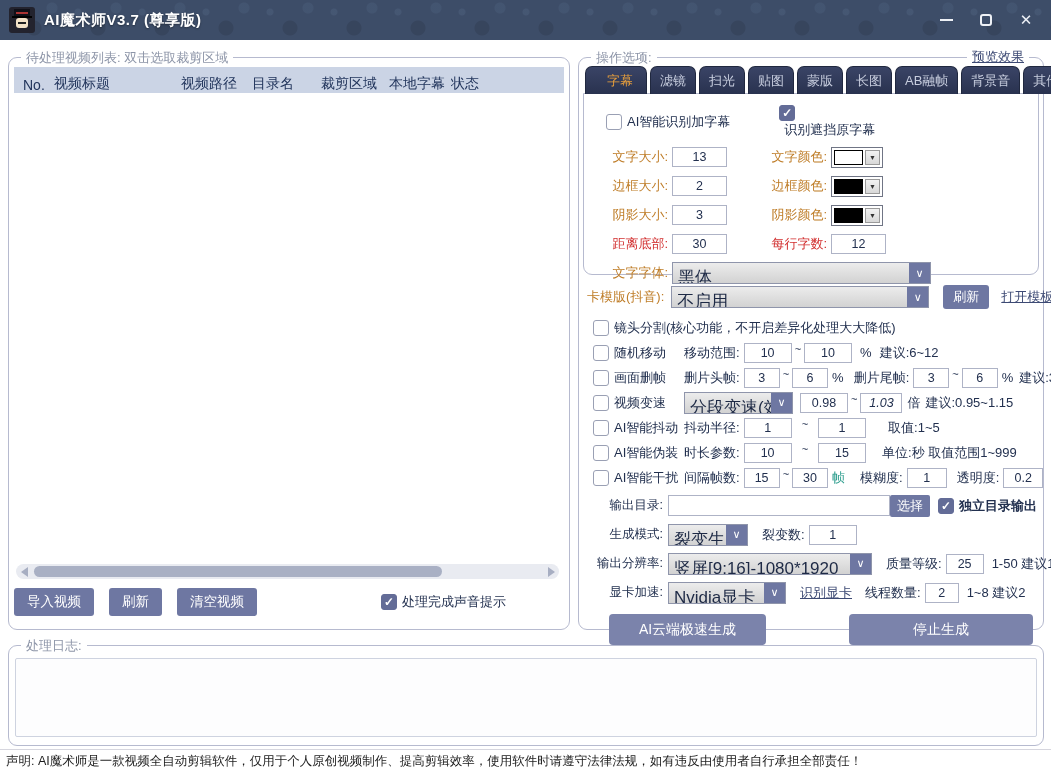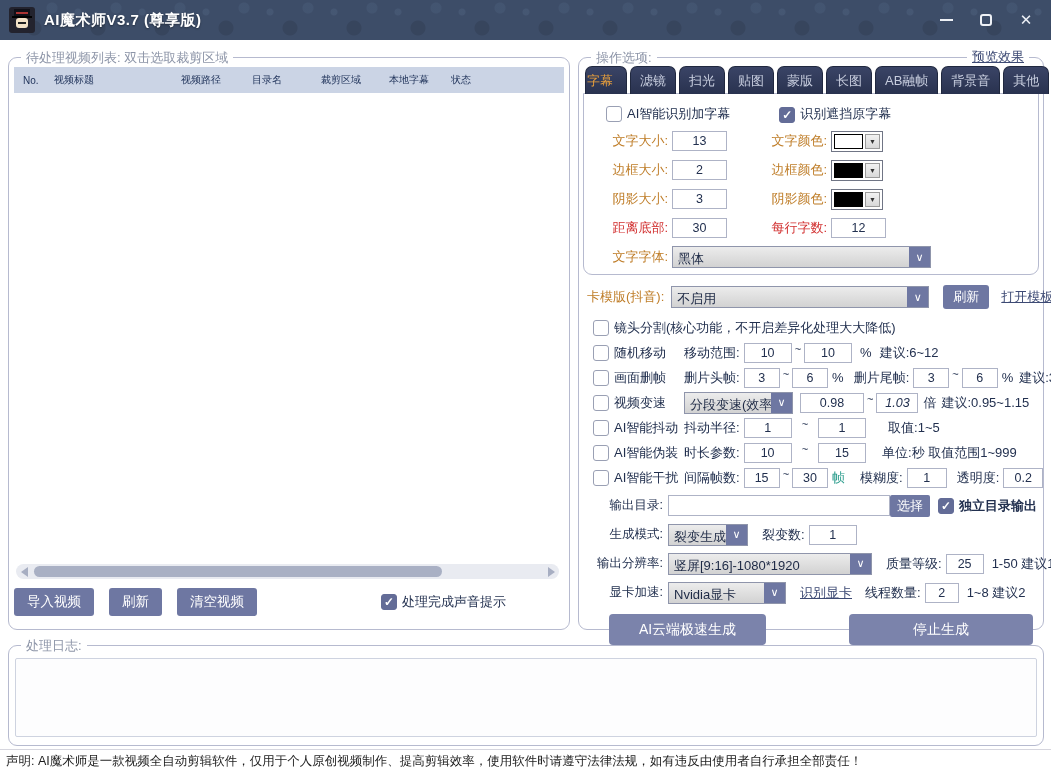--- a/index.html
+++ b/index.html
@@ -41,22 +41,22 @@
     position: absolute; top: -9px; left: 12px; background: #fff; padding: 0 5px;
     color: #8d95a8; font-size: 13px; white-space: nowrap;
   }
   .gb-left  { left: 8px;  top: 57px;  width: 562px; height: 573px; }
   .gb-right { left: 578px; top: 57px; width: 466px; height: 573px; }
   .gb-log   { left: 8px;  top: 645px; width: 1036px; height: 101px; }
 
   
   .vtable-head {
     position: absolute; left: 5px; top: 9px; right: 5px; height: 26px;
-    background: #cbd4e5; display: flex; align-items: center;
-    color: #22355c; font-size: 10px;
+    background: #cbd4e5; display: flex; align-items: flex-end;
+    color: #22355c; font-size: 14px;
   }
   .vth { white-space: nowrap; overflow: hidden; }
   .vth:nth-child(1) { width: 40px;  padding-left: 9px; }
   .vth:nth-child(2) { width: 127px; }
   .vth:nth-child(3) { width: 71px; }
   .vth:nth-child(4) { width: 69px; }
   .vth:nth-child(5) { width: 68px; }
   .vth:nth-child(6) { width: 62px; }
   .vth:nth-child(7) { flex: 1; }
   .vtable-body { position: absolute; left: 5px; top: 35px; right: 5px; height: 466px; background: #fff; }
@@ -104,21 +104,21 @@
     height: 21px; border: 1px solid #aeb3c6; background: #fff;
     font-size: 12.5px; color: #22304f; padding: 0 4px;
     font-family: "Liberation Sans", sans-serif;
   }
   .tilde { color: #22304f; font-size: 11px; margin: 0 3px; position: relative; top: -4px; }
   .dd {
     display: inline-flex; height: 22px; border: 1px solid #8f95ab;
     background: linear-gradient(#ececec, #d2d2d2); align-items: stretch; overflow: hidden;
     flex: 0 0 auto;
   }
-  .dd-text { padding: 3px 5px 0; font-size: 13px; color: #1d2945; white-space: nowrap; overflow: hidden; flex: 1; }
+  .dd-text { padding: 3px 5px 0; font-size: 17px; color: #1d2945; white-space: nowrap; overflow: hidden; flex: 1; }
   .dd-arrow {
     width: 21px; background: #6e77a2; color: #fff; display: flex;
     align-items: center; justify-content: center; font-size: 11px; flex: 0 0 auto;
   }
   .ccombo {
     display: inline-flex; width: 52px; height: 21px; border: 1px solid #707585;
     background: #fff; padding: 2px; align-items: stretch;
   }
   .ccombo-swatch { flex: 1; border: 1px solid #000; }
   .ccombo-arrow {
@@ -130,21 +130,21 @@
   .link { color: #3d4a74; text-decoration: underline; white-space: nowrap; cursor: default; }
   .preview-link { position: absolute; top: -10px; right: 14px; background: #fff; padding: 0 5px; font-size: 13px; }
 
   
   .tabstrip { display: flex; gap: 3px; margin: 8px 5px 0 6px; position: relative; z-index: 2; }
   .tab {
     background: linear-gradient(#3a4466, #29324f); color: #c7cdde;
     font-size: 13px; padding: 5px 9px 4px; border-radius: 7px 7px 0 0;
     border: 1px solid #20283f; border-bottom: none; white-space: nowrap; cursor: default;
   }
-  .tab.active { color: #e59d3c; padding-left: 1px; padding-right: 13px; }
+  .tab.active { color: #e59d3c; padding-left: 21px; padding-right: 13px; }
   .tabcontent {
     margin: -1px 4px 0 4px; border: 1px solid #b6bacf; border-radius: 0 0 9px 9px;
     height: 182px; padding-top: 9px; position: relative; z-index: 1;
   }
 
   
   .cbrow { display: flex; align-items: center; margin: 2px 0 6px 22px; }
   .srow { display: flex; align-items: center; margin: 5px 0 0 0; height: 24px; }
   .slabel { width: 84px; text-align: right; color: #bf7d28; white-space: nowrap; flex: 0 0 auto; }
   .slabel.red { color: #d23030; }
@@ -249,21 +249,21 @@
       <span class="tab">长图</span>
       <span class="tab">AB融帧</span>
       <span class="tab">背景音</span>
       <span class="tab">其他</span>
     </div>
 
     <div class="tabcontent">
       <div class="cbrow">
         <span class="cb"></span>
         <span class="cb-label">AI智能识别加字幕</span>
-        <span style="margin-left:49px; display:flex; align-items:flex-end;">
+        <span style="margin-left:49px; display:flex; align-items:flex-start;flex-direction:column;">
           <span class="cb checked"></span>
           <span class="cb-label">识别遮挡原字幕</span>
         </span>
       </div>
 
       <div class="srow">
         <span class="slabel">文字大小:</span>
         <input class="num sfield" style="width: 55px;" value="13">
         <span class="slabel2">文字颜色:</span>
         <span class="ccombo sfield">
@@ -350,21 +350,21 @@
       <span class="hint" style="margin-left:6px">建议:3~6</span>
     </div>
 
     <div class="frow">
       <span class="cb"></span>
       <span class="feat-label">视频变速</span>
       <span class="dd" style="width:109px">
         <span class="dd-text">分段变速(效率优</span>
         <span class="dd-arrow">∨</span>
       </span>
-      <input class="num" style="width: 64px; margin-left: 7px;" value="0.98">
+      <input class="num" style="width: 48px; margin-left: 7px;" value="0.98">
       <span class="tilde">~</span>
       <input class="num" style="width: 42px; font-style: italic;" value="1.03">
       <span class="hint" style="margin-left:5px">倍</span>
       <span class="hint" style="margin-left:5px">建议:0.95~1.15</span>
     </div>
 
     <div class="frow">
       <span class="cb"></span>
       <span class="feat-label">AI智能抖动</span>
       <span class="plabel">抖动半径:</span>

